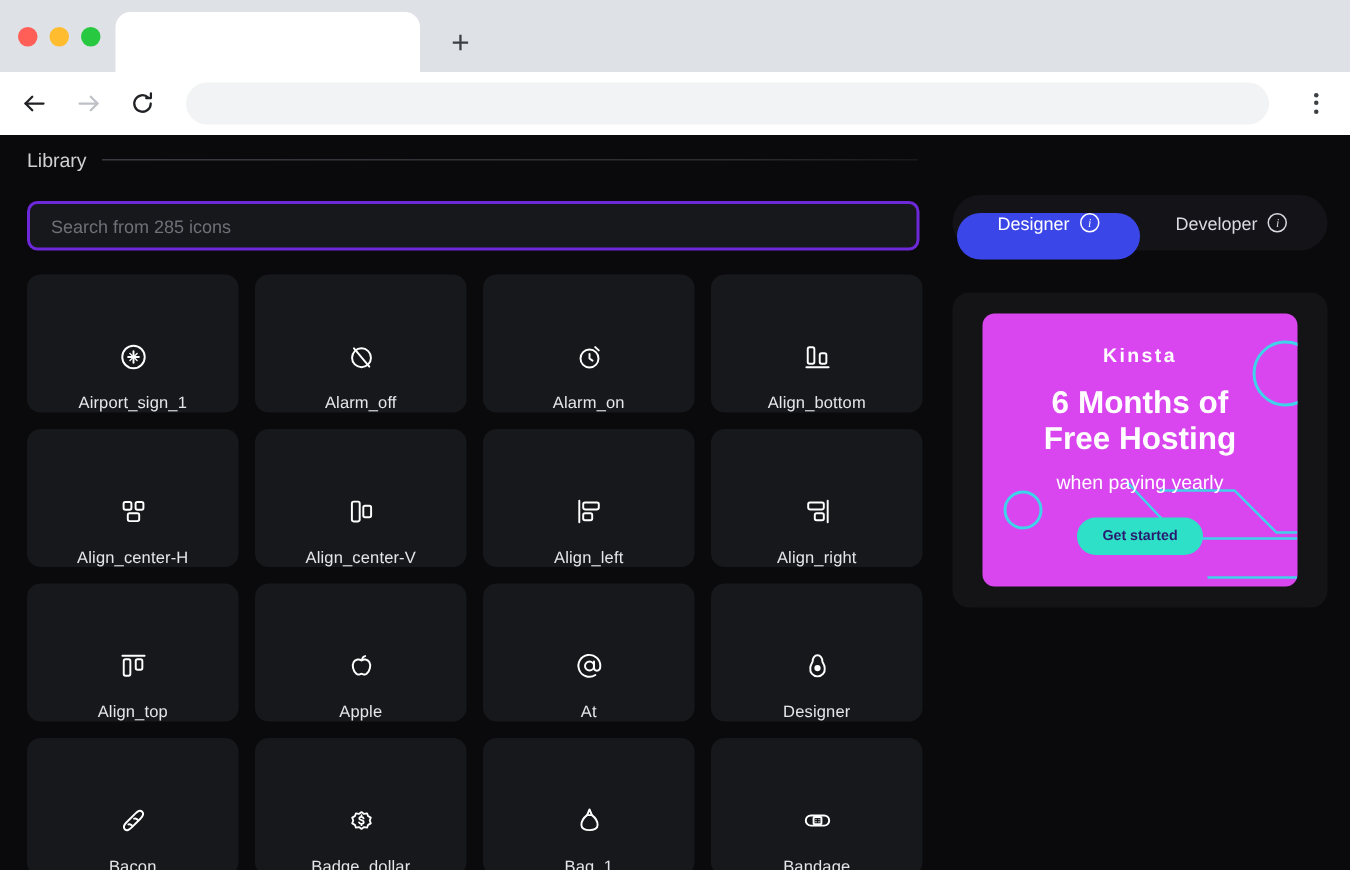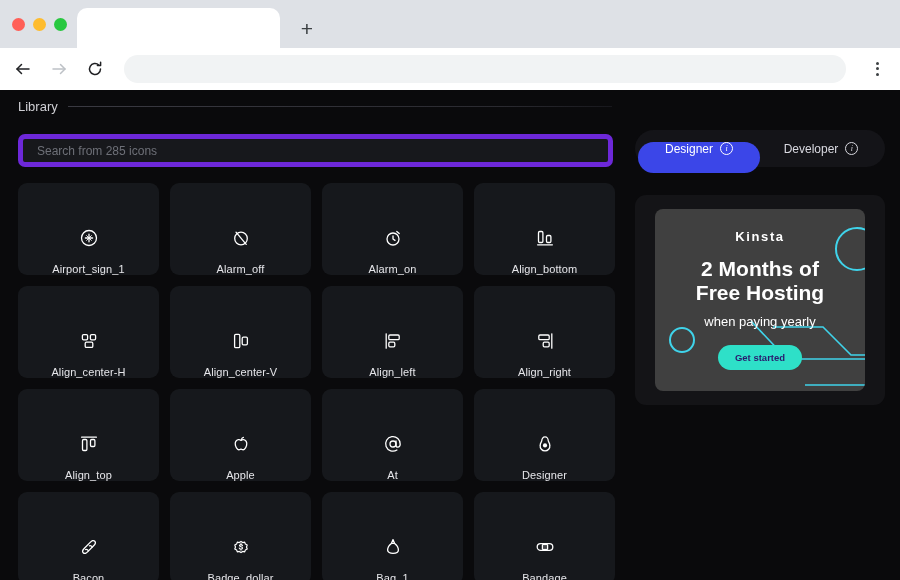--- a/index.html
+++ b/index.html
@@ -104,21 +104,21 @@
   .libline {
     flex: 1;
     height: 1px;
     background: linear-gradient(to right, #3a3a42, #2a2a30 80%, #18181d);
   }
   .search {
     margin-top: 20px;
     width: 595px;
     height: 33px;
     background: #17181c;
-    border: 5px solid #6d28d9;
+    border: 2px solid #6d28d9;
     border-radius: 7px;
     color: #6e7078;
     font-size: 12px;
     padding: 0 14px;
     outline: none;
     font-family: "Liberation Sans", sans-serif;
   }
   .search::placeholder { color: #6e7078; }
 
   .grid {
@@ -205,21 +205,21 @@
     height: 210px;
     background: #141417;
     border-radius: 11px;
     display: flex;
     align-items: center;
     justify-content: center;
   }
   .ad {
     width: 210px;
     height: 182px;
-    background: #404040;
+    background: #d946ef;
     border-radius: 8px;
     position: relative;
     overflow: hidden;
     display: flex;
     flex-direction: column;
     align-items: center;
   }
   .ad .deco { position: absolute; pointer-events: none; }
   .ad .circle-tr {
     right: -14px; top: 18px;
@@ -515,21 +515,21 @@
       <div class="ad">
         <svg class="lines" width="210" height="182" viewBox="0 0 210 182" fill="none" stroke="#3fd3ea" stroke-width="1.6">
           <path d="M118 118 L168 118 L196 146 L210 146"></path>
           <path d="M96 112 L132 150 L210 150"></path>
           <path d="M150 176 L210 176"></path>
         </svg>
         <div class="deco circle-tr"></div>
         <div class="deco circle-bl"></div>
         <div class="brand">Kinsta</div>
         <div class="h1">
-          <div>2 Months of</div>
+          <div>6 Months of</div>
           <div>Free Hosting</div>
         </div>
         <div class="sub">when paying yearly</div>
         <div class="cta">Get started</div>
       </div>
     </div>
   </div>
 
 </div>
 

